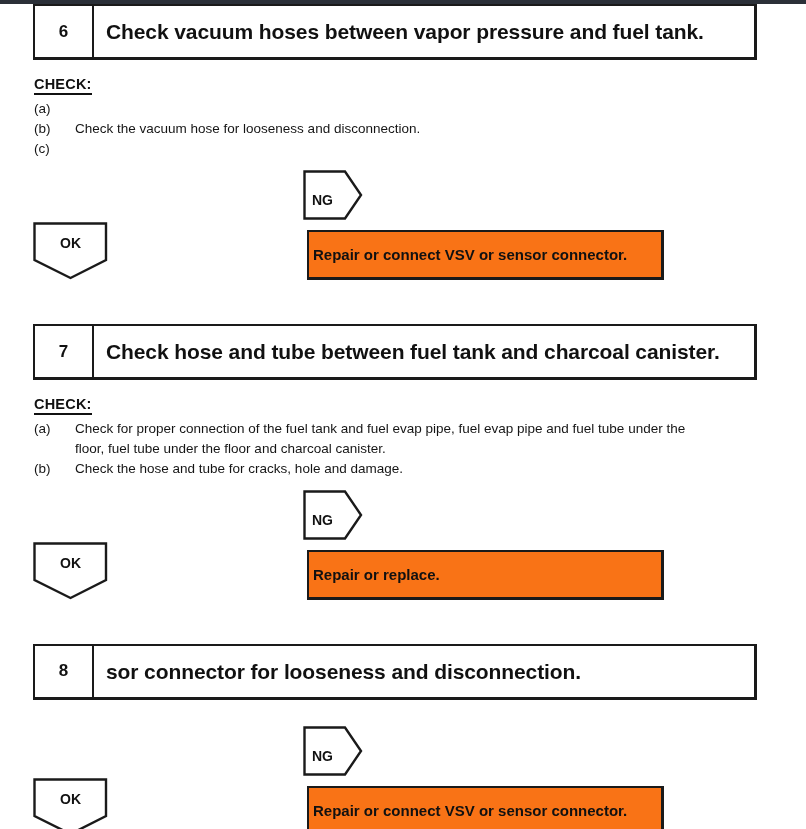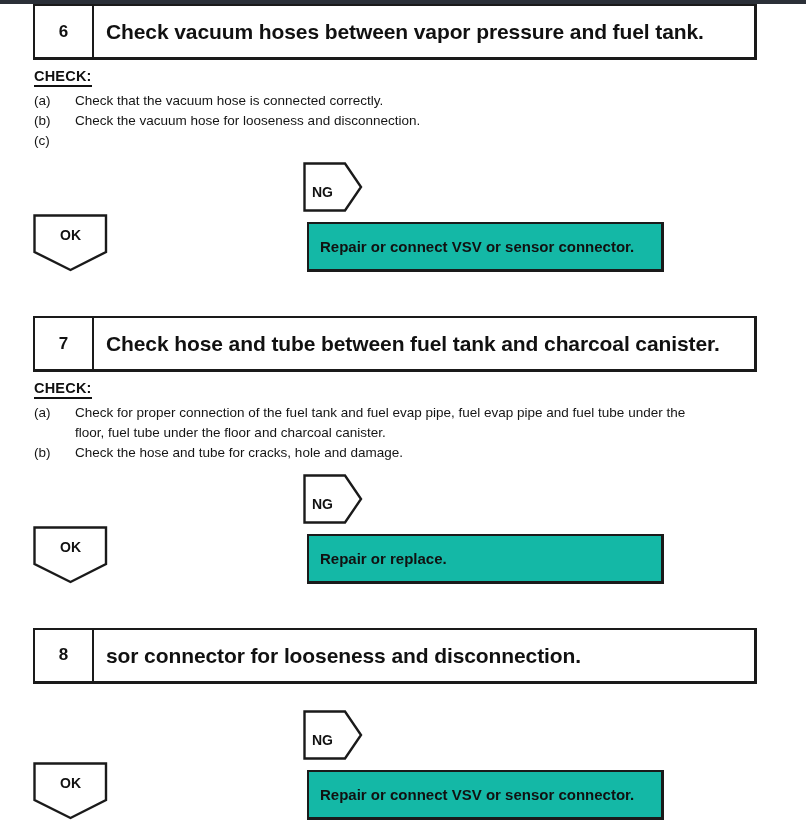--- a/index.html
+++ b/index.html
@@ -77,21 +77,21 @@
     line-height: 1.30;
     letter-spacing: -0.1px;
     color: #111111;
   }
   .step-title.two-line {
     align-items: center;
   }
 
   
   .check-area {
-    margin-top: 7px;
+    margin-top: 15px;
     padding-left: 1px;
   }
   .check-label {
     font-size: 14.5px;
     font-weight: bold;
     letter-spacing: 0.2px;
     display: inline-block;
     border-bottom: 2px solid #111111;
     padding-bottom: 0px;
     margin-bottom: 3px;
@@ -153,24 +153,24 @@
   }
   .ng-box {
     position: relative;
     flex: 0 0 auto;
     width: 357px;
     height: 50px;
     box-sizing: border-box;
     border: 2px solid #1a1a1a;
     border-right-width: 3px;
     border-bottom-width: 3px;
-    background: #14b8a6;
-    display: flex;
-    align-items: center;
-    padding-left: 11px;
+    background: #f97316;
+    display: flex;
+    align-items: center;
+    padding-left: 4px;
     font-size: 15px;
     font-weight: bold;
     color: #111111;
     margin-left: 4px;
   }
 
   
   .ok-row {
     position: relative;
     padding-left: 33px;
@@ -214,21 +214,20 @@
       <div class="step-box">
         <div class="step-num">6</div>
         <div class="step-title">Check vacuum hoses between vapor pressure and fuel tank.</div>
       </div>
 
       <div class="check-area">
         <div class="check-label">CHECK:</div>
 
         <div class="check-item">
           <span class="check-marker">(a)</span>
-          <span class="check-text">Check that the vacuum hose is connected correctly.</span>
         </div>
         <div class="check-item">
           <span class="check-marker">(b)</span>
           <span class="check-text">Check the vacuum hose for looseness and disconnection.</span>
         </div>
         <div class="check-item">
           <span class="check-marker">(c)</span>
         </div>
       </div>
     </div>

